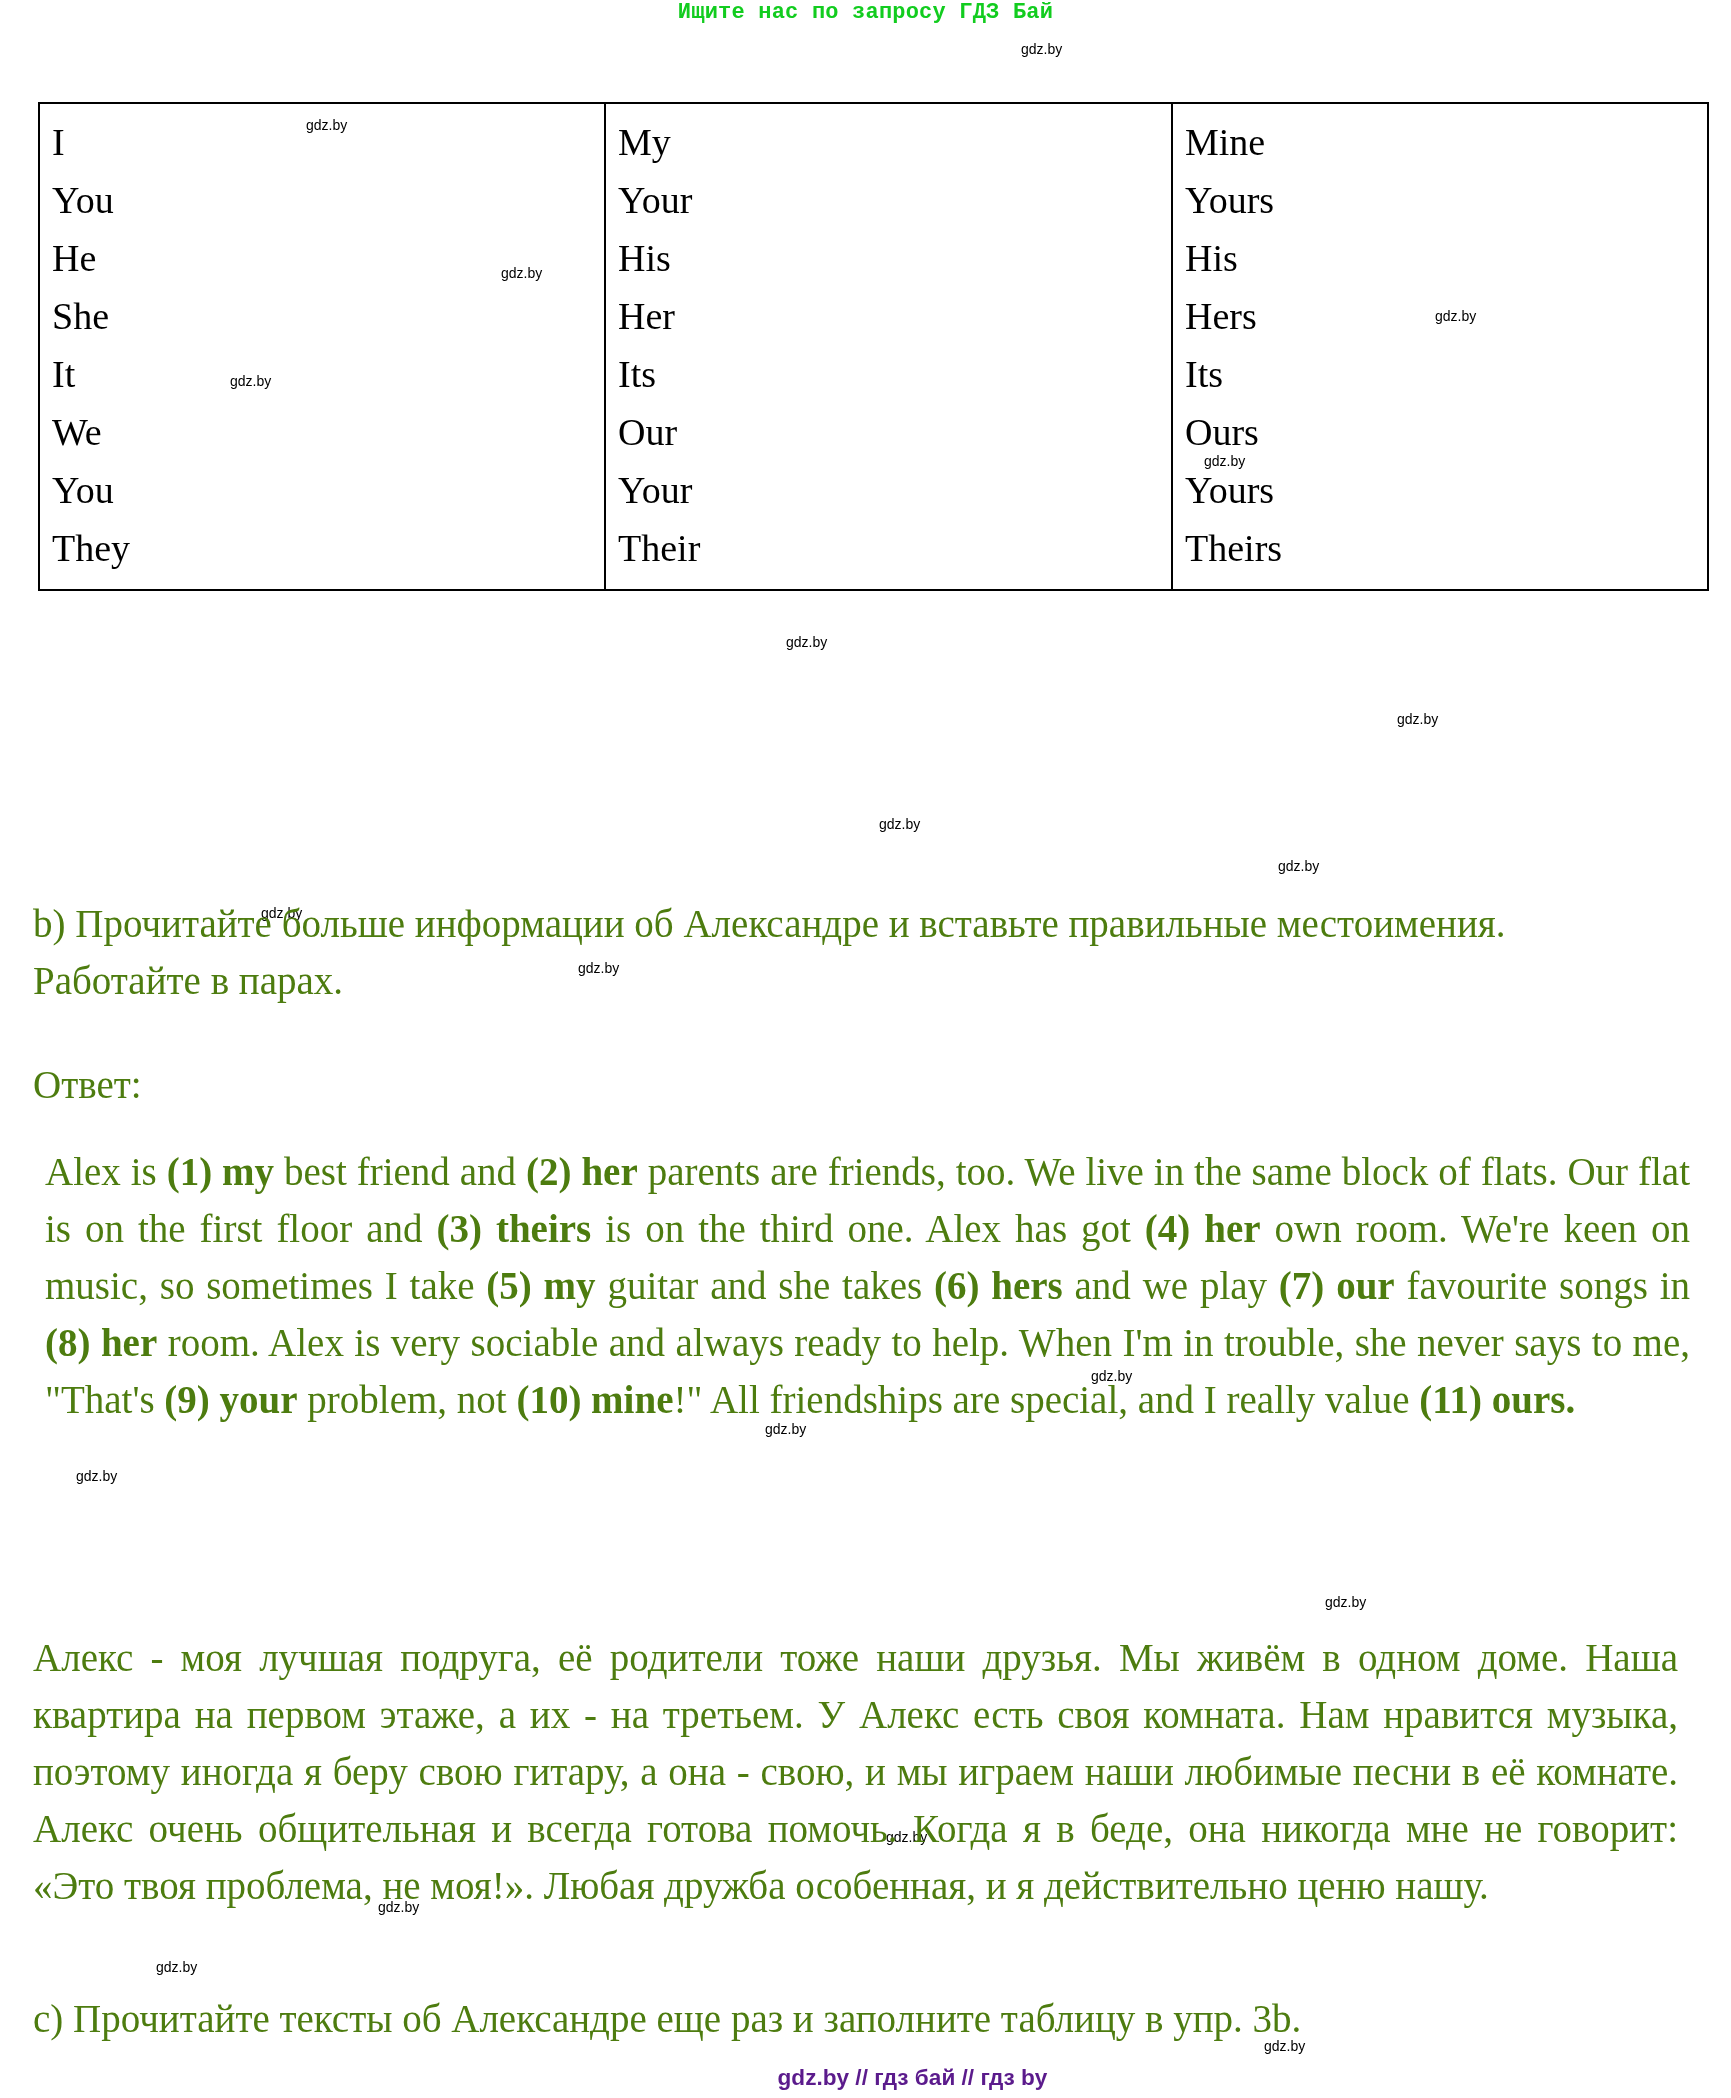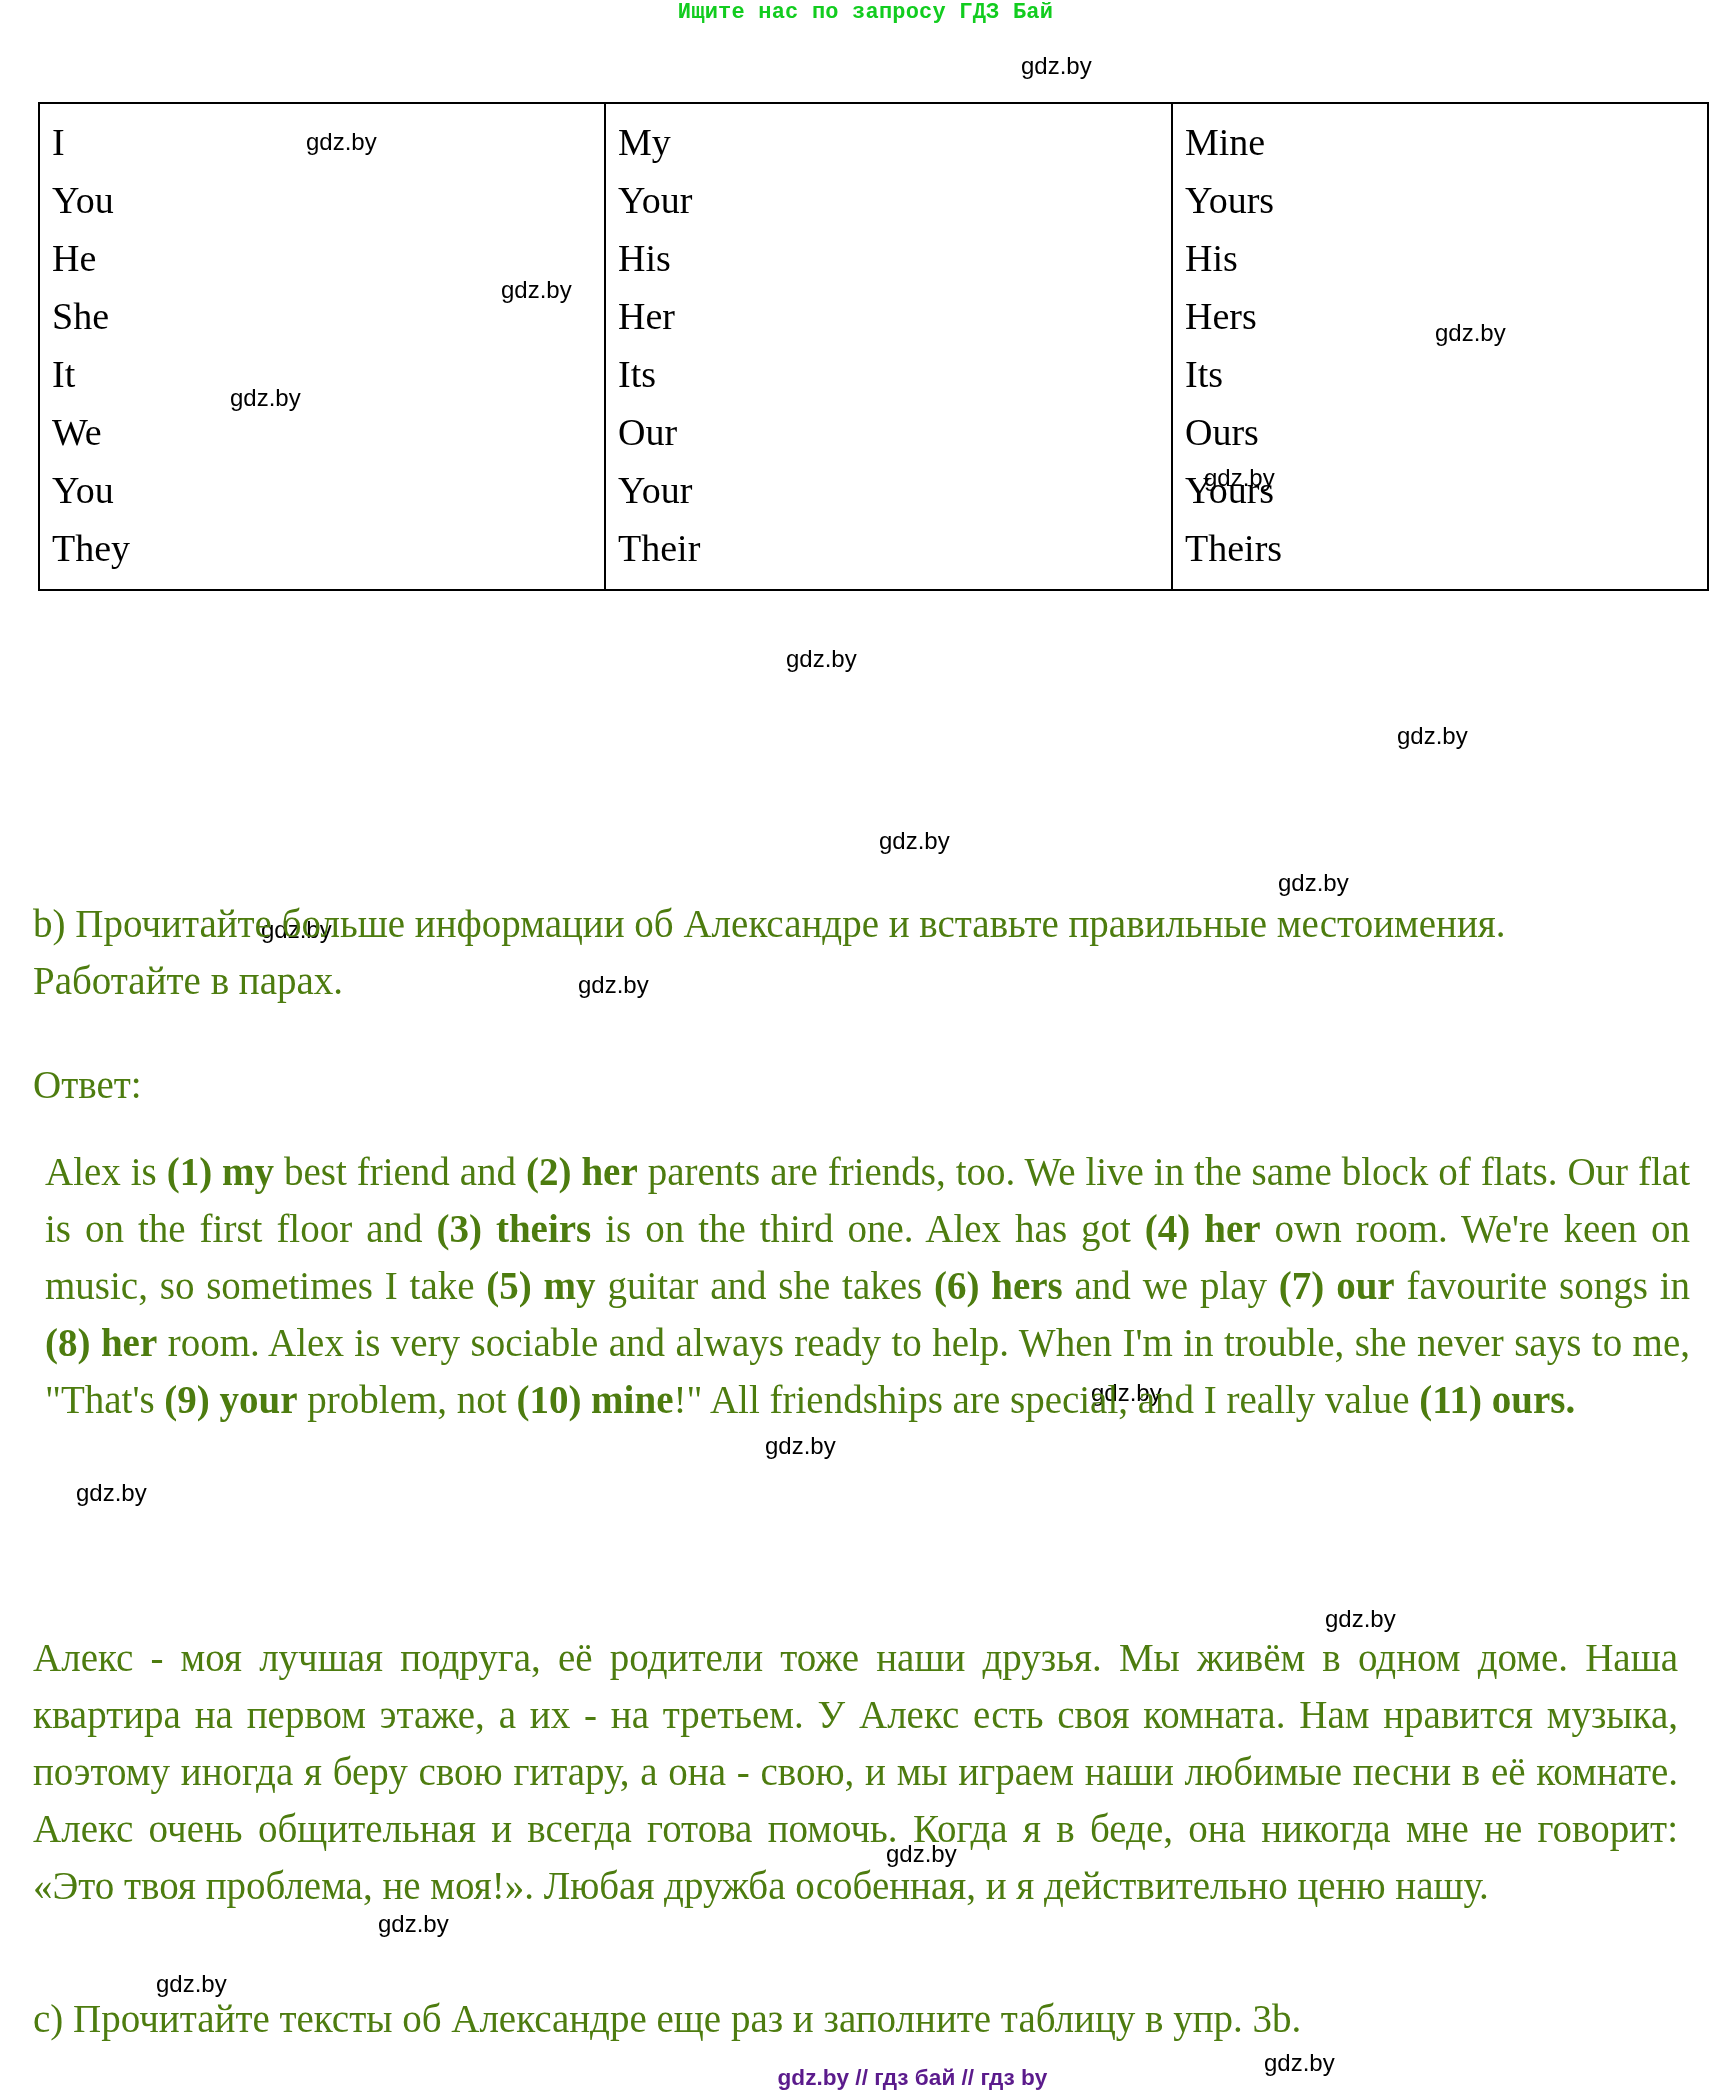--- a/index.html
+++ b/index.html
@@ -29,26 +29,25 @@
     line-height: 26px;
     letter-spacing: 0.2px;
     color: #12cc1f;
     white-space: nowrap;
   }
 
   
   .wm {
     position: absolute;
     font-family: "Liberation Sans", "DejaVu Sans", sans-serif;
-    font-size: 24px;
+    font-size: 14px;
     line-height: 24px;
     color: #000000;
     white-space: nowrap;
     pointer-events: none;
-    margin-top: 17px;
   }
 
   
   .pron-table {
     position: absolute;
     left: 38px;
     top: 102px;
     width: 1590px;
     border-collapse: collapse;
     table-layout: fixed;

